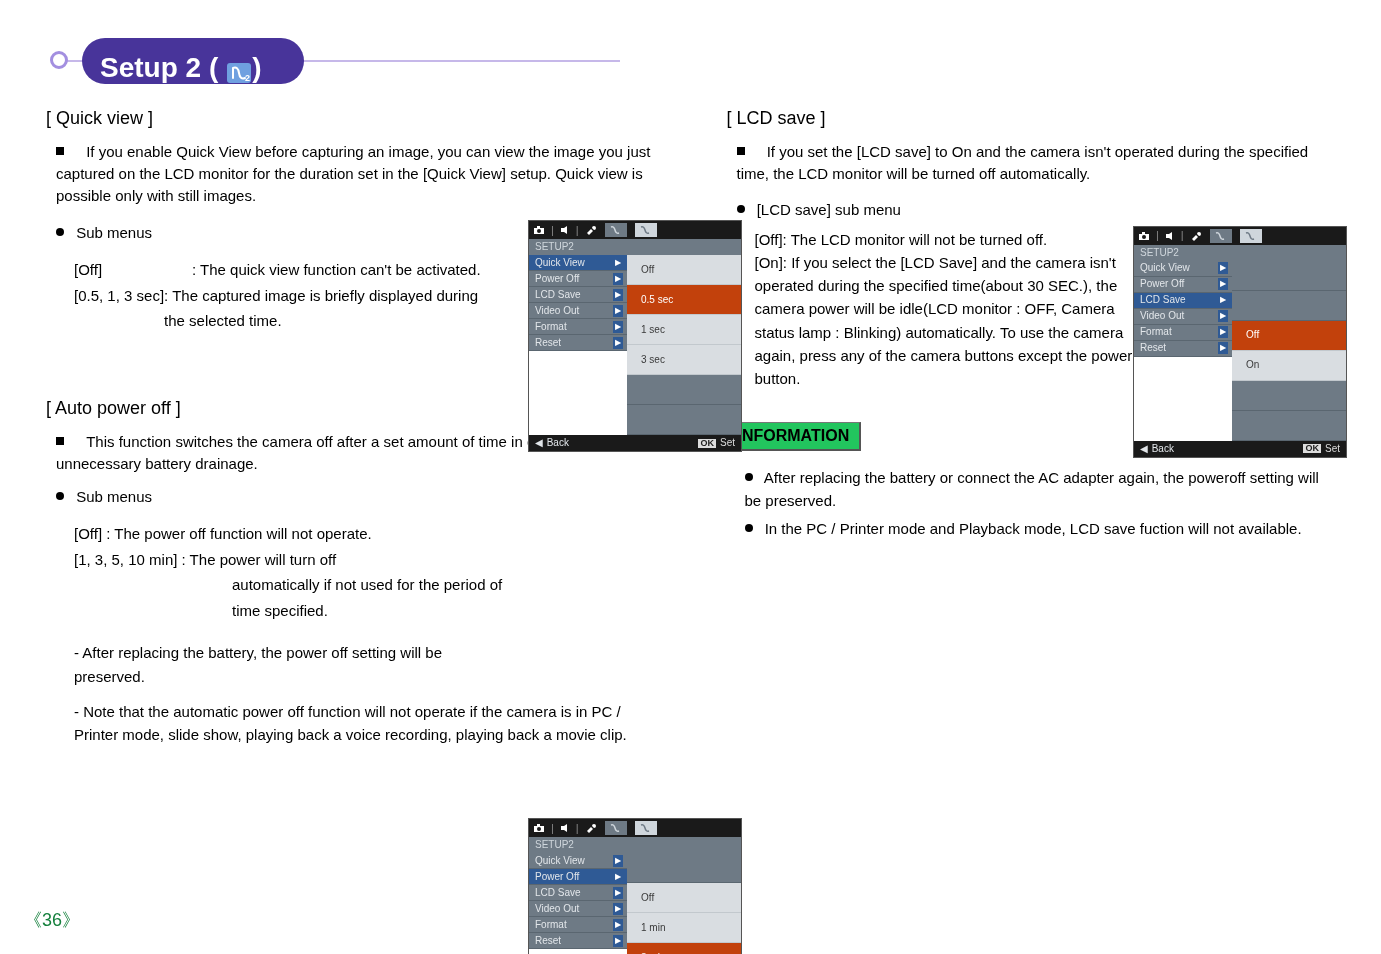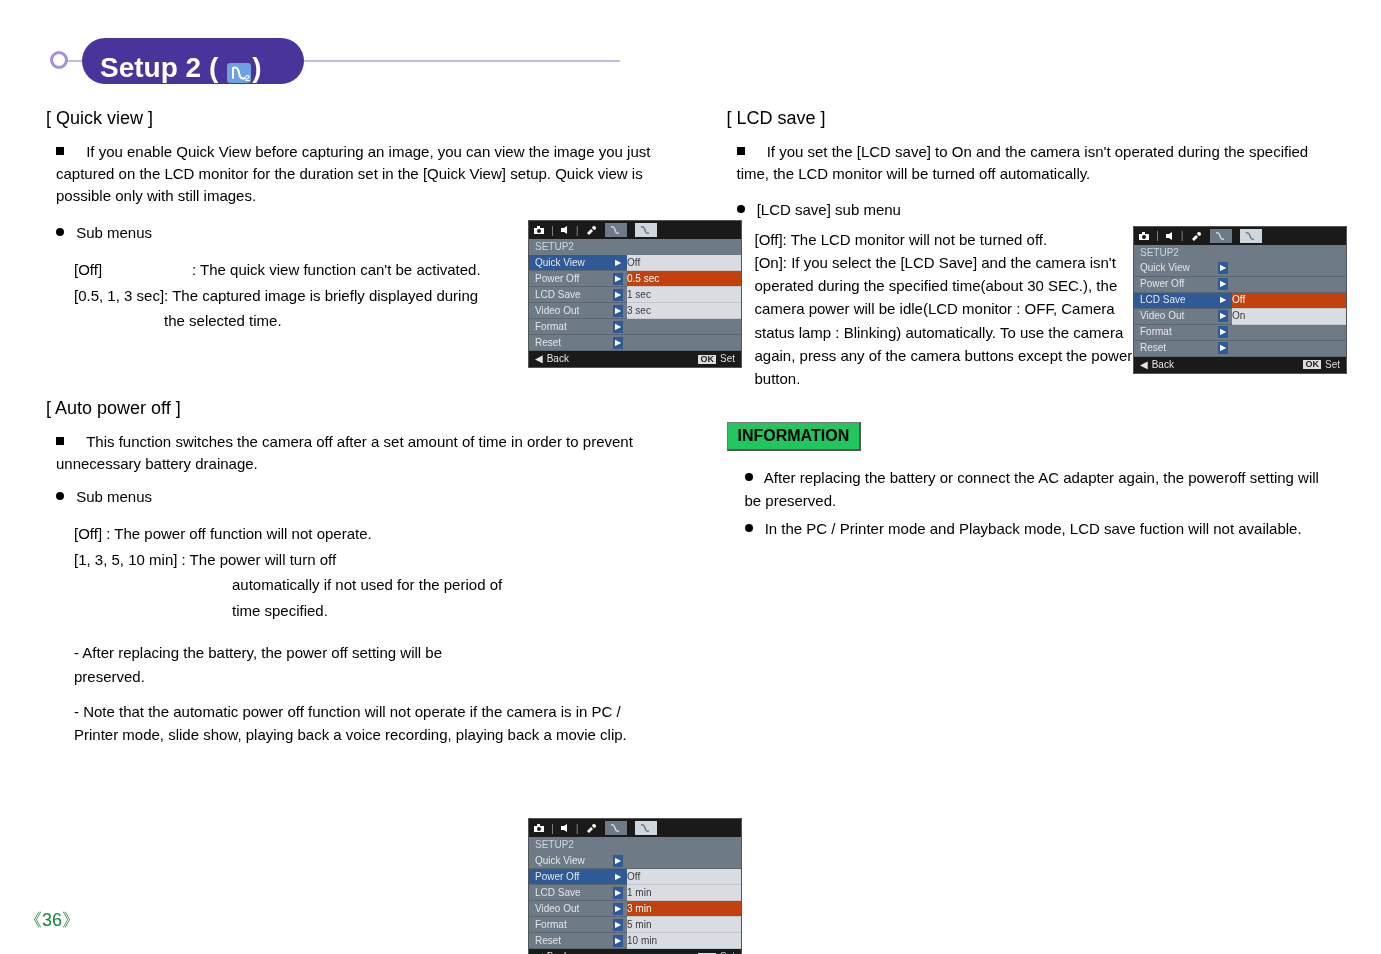--- a/index.html
+++ b/index.html
@@ -119,21 +119,21 @@
     height:16px; padding:0 4px 0 6px;
     background:#6e7a85; color:#e2e6ea; border-bottom:1px solid #5a6670;
     font-size:10px;
   }
   .menu-item.sel-left { background:#2f5a95; }
   .menu-item .arrow {
     background:#2f5a95; color:#fff; width:10px; height:12px;
     display:flex; align-items:center; justify-content:center; font-size:8px;
   }
   .menu-value {
-    height:16px; padding:0 0; display:flex; align-items:center;
+    height:30px; padding:0 14px; display:flex; align-items:center;
     background:#d9dde1; color:#3a3a3a; border-bottom:1px solid #c2c8cd;
     font-size:10px;
   }
   .menu-value.hl { background:#c2410c; color:#fff; }
   .menu-value.blank { background:#6e7a85; border-bottom:1px solid #5a6670;}
   .menu-footer {
     height:16px; display:flex; align-items:center;
     background:#1a1a1a; color:#ddd; font-size:10px;
     padding:0 6px;
   }

